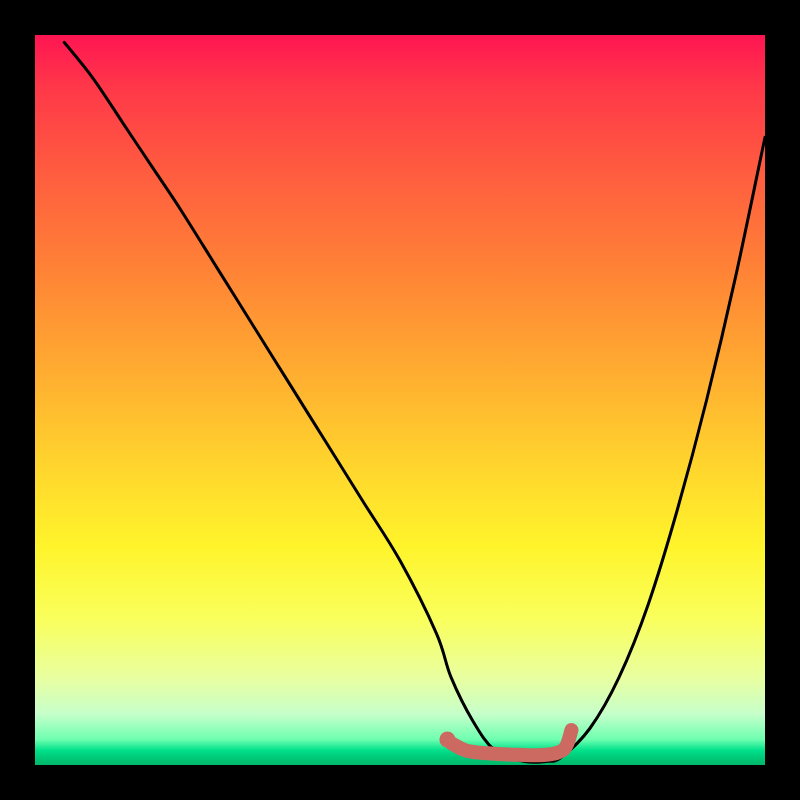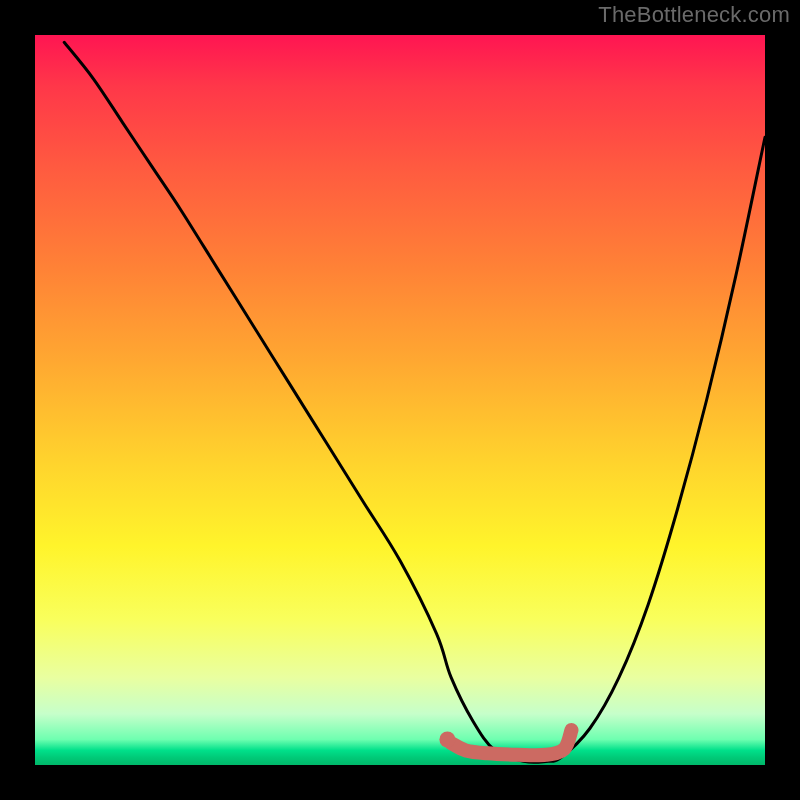--- a/index.html
+++ b/index.html
@@ -59,21 +59,20 @@
     position: absolute;
     inset: 0;
     width: 730px;
     height: 730px;
   }
 </style>
 </head>
 <body>
 
 <div class="frame">
-  <div class="watermark">TheBottleneck.com</div>
 
   <div class="plot-area">
     <div class="gradient-bg"></div>
     <svg class="curves" viewBox="0 0 730 730">
       <path id="main-curve" fill="none" stroke="#000" stroke-width="3" stroke-linecap="round" stroke-linejoin="round" d="M 29.2 7.3 C 34.1 13.4, 48.7 30.4, 58.4 43.8 C 68.1 57.2, 77.9 73.0, 87.6 87.6 C 97.3 102.2, 107.1 116.8, 116.8 131.4 C 126.5 146.0, 135.1 158.2, 146.0 175.2 C 156.9 192.2, 170.3 214.1, 182.5 233.6 C 194.7 253.1, 206.8 272.5, 219.0 292.0 C 231.2 311.5, 243.3 330.9, 255.5 350.4 C 267.7 369.9, 279.8 389.3, 292.0 408.8 C 304.2 428.3, 316.3 447.7, 328.5 467.2 C 340.7 486.7, 352.8 503.7, 365.0 525.6 C 377.2 547.5, 393.0 579.1, 401.5 598.6 C 410.0 618.1, 410.0 627.8, 416.1 642.4 C 422.2 657.0, 430.7 674.0, 438.0 686.2 C 445.3 698.4, 451.4 708.7, 459.9 715.4 C 468.4 722.1, 480.6 724.5, 489.1 726.4 C 497.6 728.2, 504.9 727.0, 511.0 726.4 C 517.1 725.7, 518.3 728.2, 525.6 722.7 C 532.9 717.2, 545.1 706.9, 554.8 693.5 C 564.5 680.1, 574.3 663.1, 584.0 642.4 C 593.7 621.7, 603.5 597.4, 613.2 569.4 C 622.9 541.4, 632.7 508.6, 642.4 474.5 C 652.1 440.4, 661.9 403.9, 671.6 365.0 C 681.3 326.1, 691.1 284.7, 700.8 240.9 C 710.5 197.1, 725.1 125.3, 730.0 102.2"></path>
       <path id="marker-curve" fill="none" stroke="#cc6a62" stroke-width="14" stroke-linecap="round" stroke-linejoin="round" d="M 416.1 708.1 C 418.5 709.3, 424.6 713.7, 430.7 715.4 C 436.8 717.1, 444.1 717.6, 452.6 718.3 C 461.1 719.1, 472.1 719.5, 481.8 719.8 C 491.5 720.0, 503.1 720.8, 511.0 719.8 C 518.9 718.8, 525.0 718.1, 529.3 713.9 C 533.5 709.8, 535.3 698.1, 536.5 695.0"></path>
       <circle id="marker-dot" r="8" fill="#cc6a62" cx="412.4" cy="704.5"></circle>
     </svg>
   </div>
 </div>

